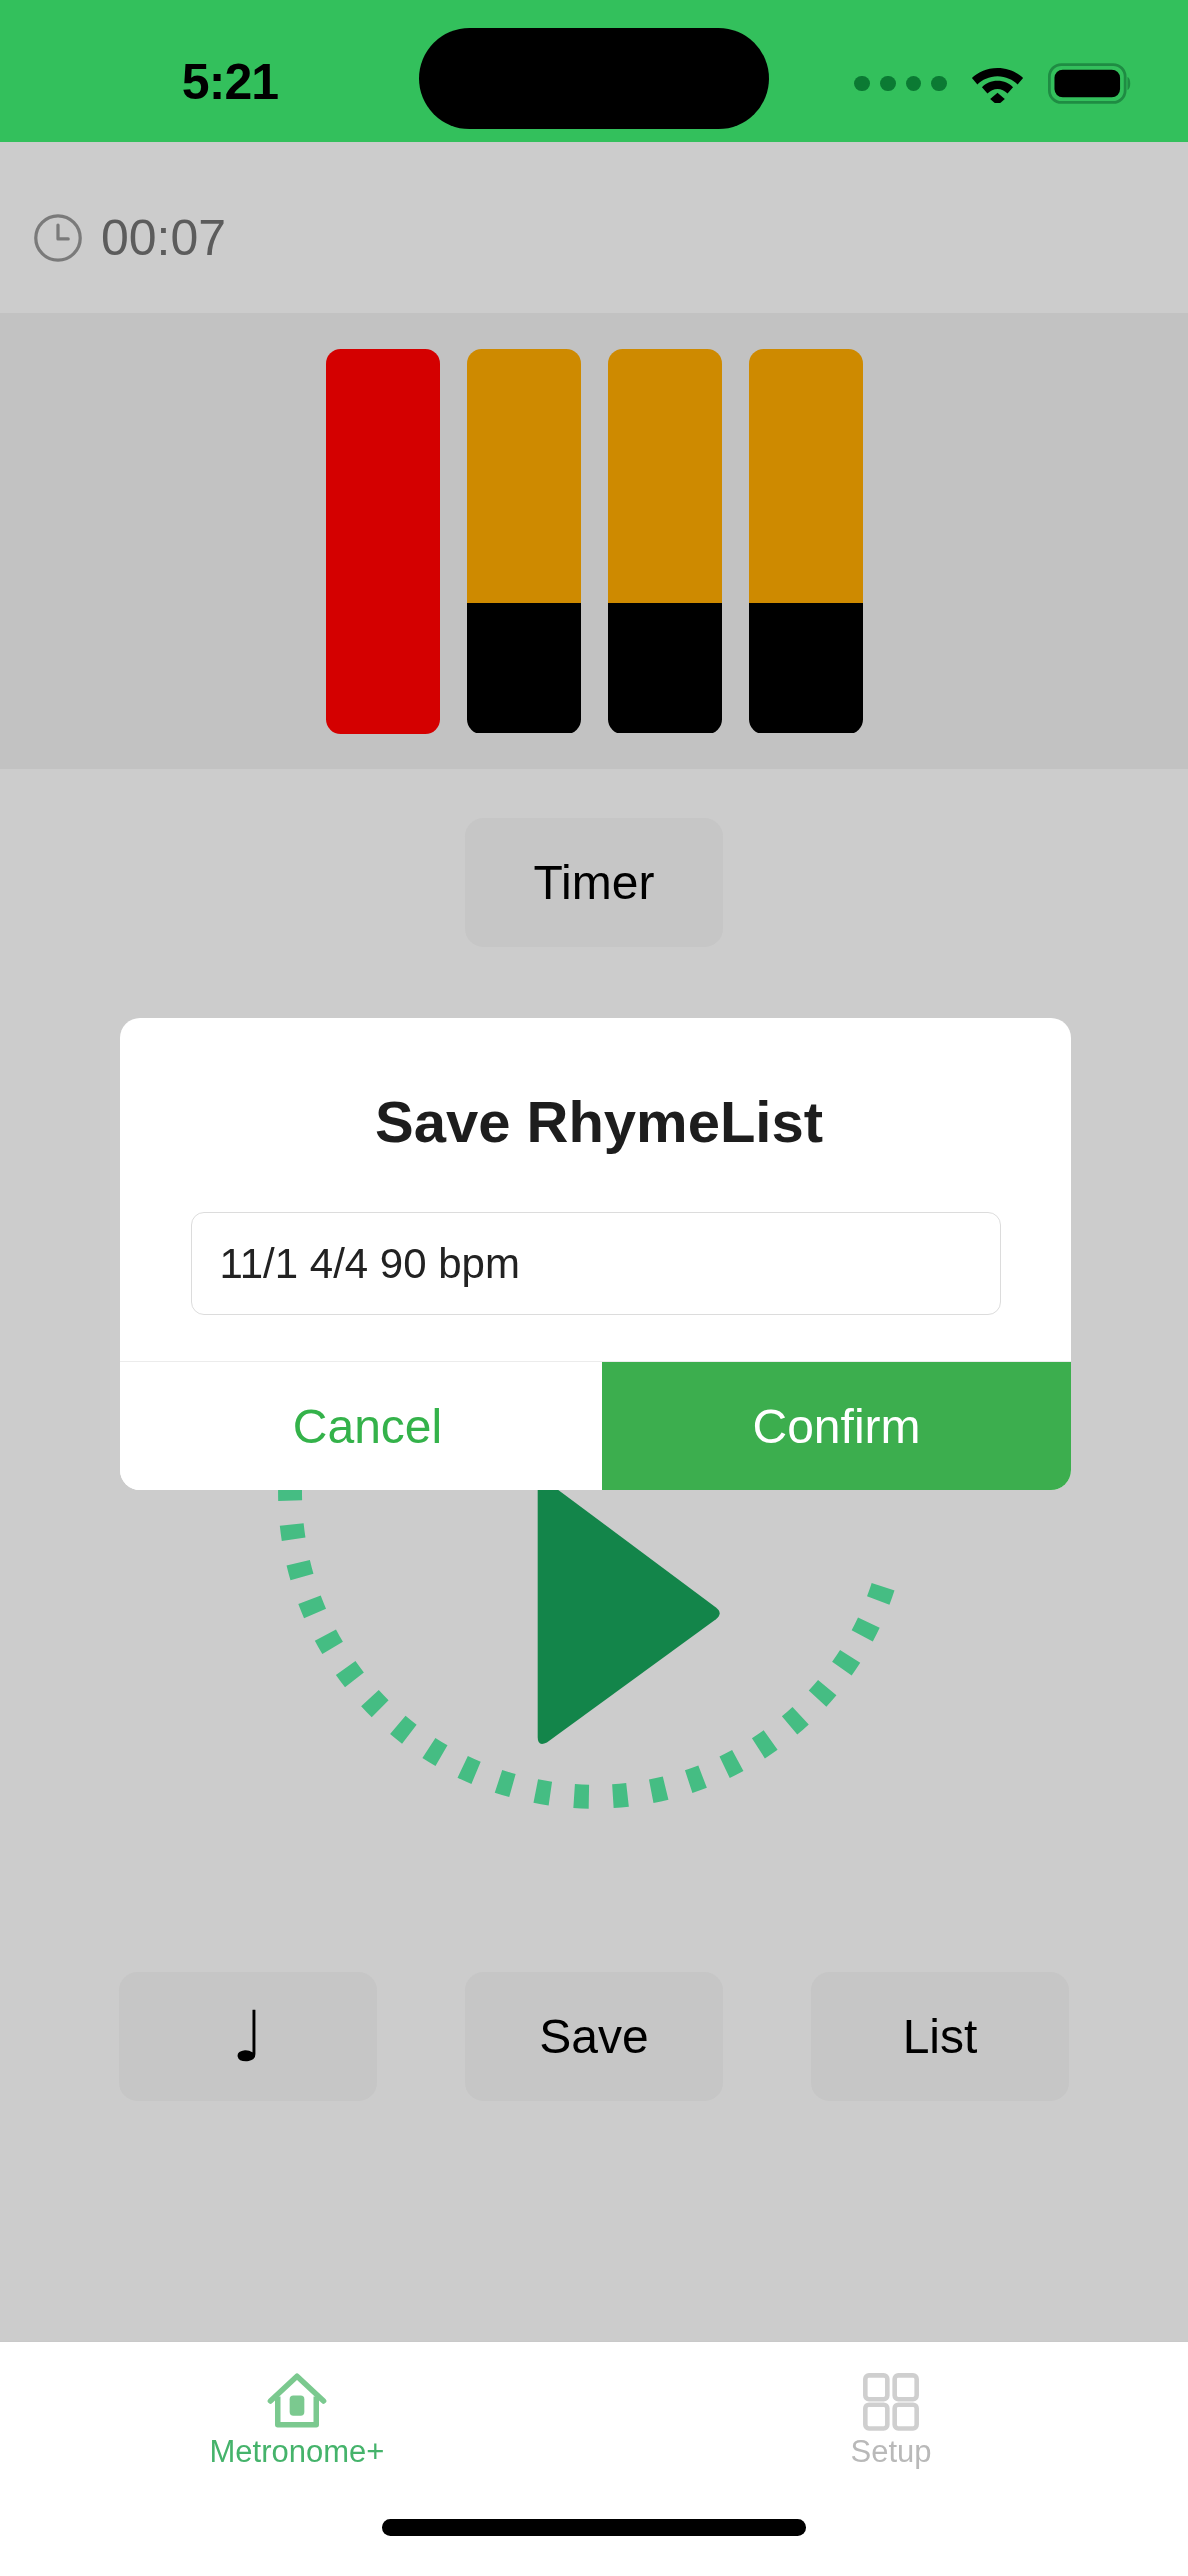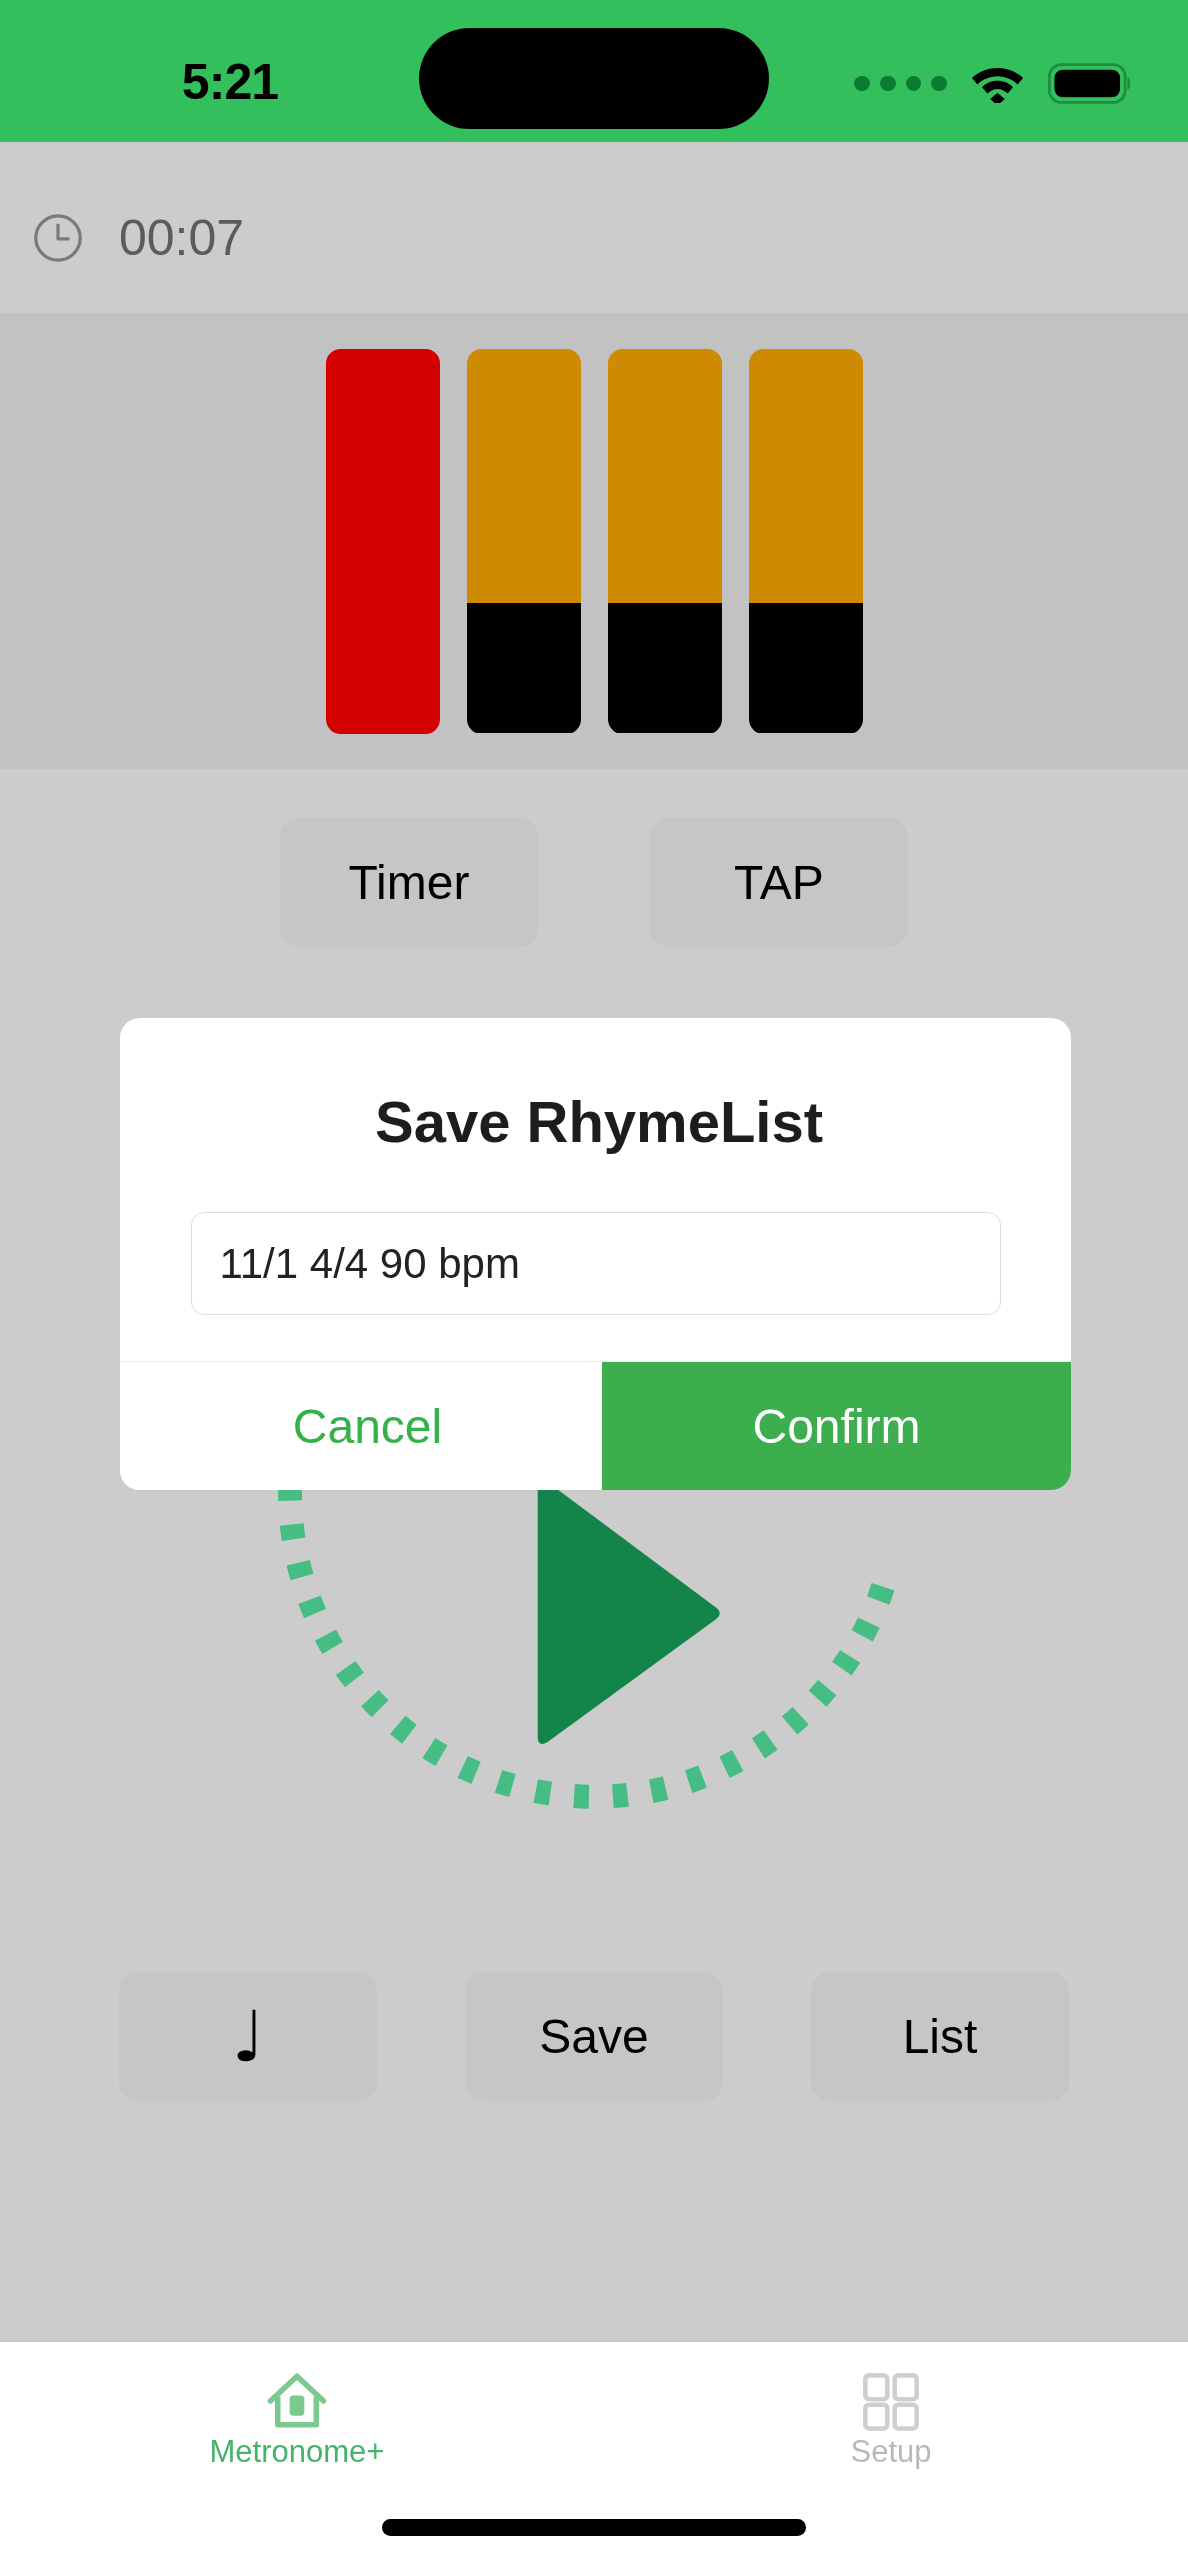--- a/index.html
+++ b/index.html
@@ -47,21 +47,21 @@
 
   
   #timer-strip {
     position:absolute; left:0; top:162px;
     width:1188px; height:151px;
     background:#cccccc;
     display:flex; align-items:center;
   }
   #clock-icon { margin-left:33px; }
   #timer-value {
-    margin-left:36px;
+    margin-left:18px;
     font-size:50px; color:#5c5c5c; font-weight:400;
     letter-spacing:0px;
   }
 
   
   #beats-panel {
     position:absolute; left:0; top:313px;
     width:1188px; height:456px;
     background:#c2c2c2;
     display:flex; align-items:center; justify-content:center;
@@ -214,21 +214,20 @@
       <div class="beat-bot" style="height:34%;"></div>
     </div>
     <div class="beat-bar">
       <div class="beat-top" style="height:66%; background:#ce8a00;"></div>
       <div class="beat-bot" style="height:34%;"></div>
     </div>
   </div>
 
   <div id="top-controls">
     <div class="pill-btn">Timer</div>
-    <div class="pill-btn">TAP</div>
   </div>
 
   <div id="dial-area">
     <svg id="dial-svg" width="700" height="461" viewBox="0 0 760 500">
       <circle cx="380" cy="120" r="330" fill="none" stroke="#45bd83" stroke-width="26" stroke-linecap="butt" stroke-dasharray="16 26" stroke-dashoffset="0" transform="rotate(18 380 120)" clip-path="url(#halfclip)"></circle>
       <defs>
         <clipPath id="halfclip">
             <rect x="0" y="120" width="760" height="380"></rect>
           </clipPath>
       </defs>

